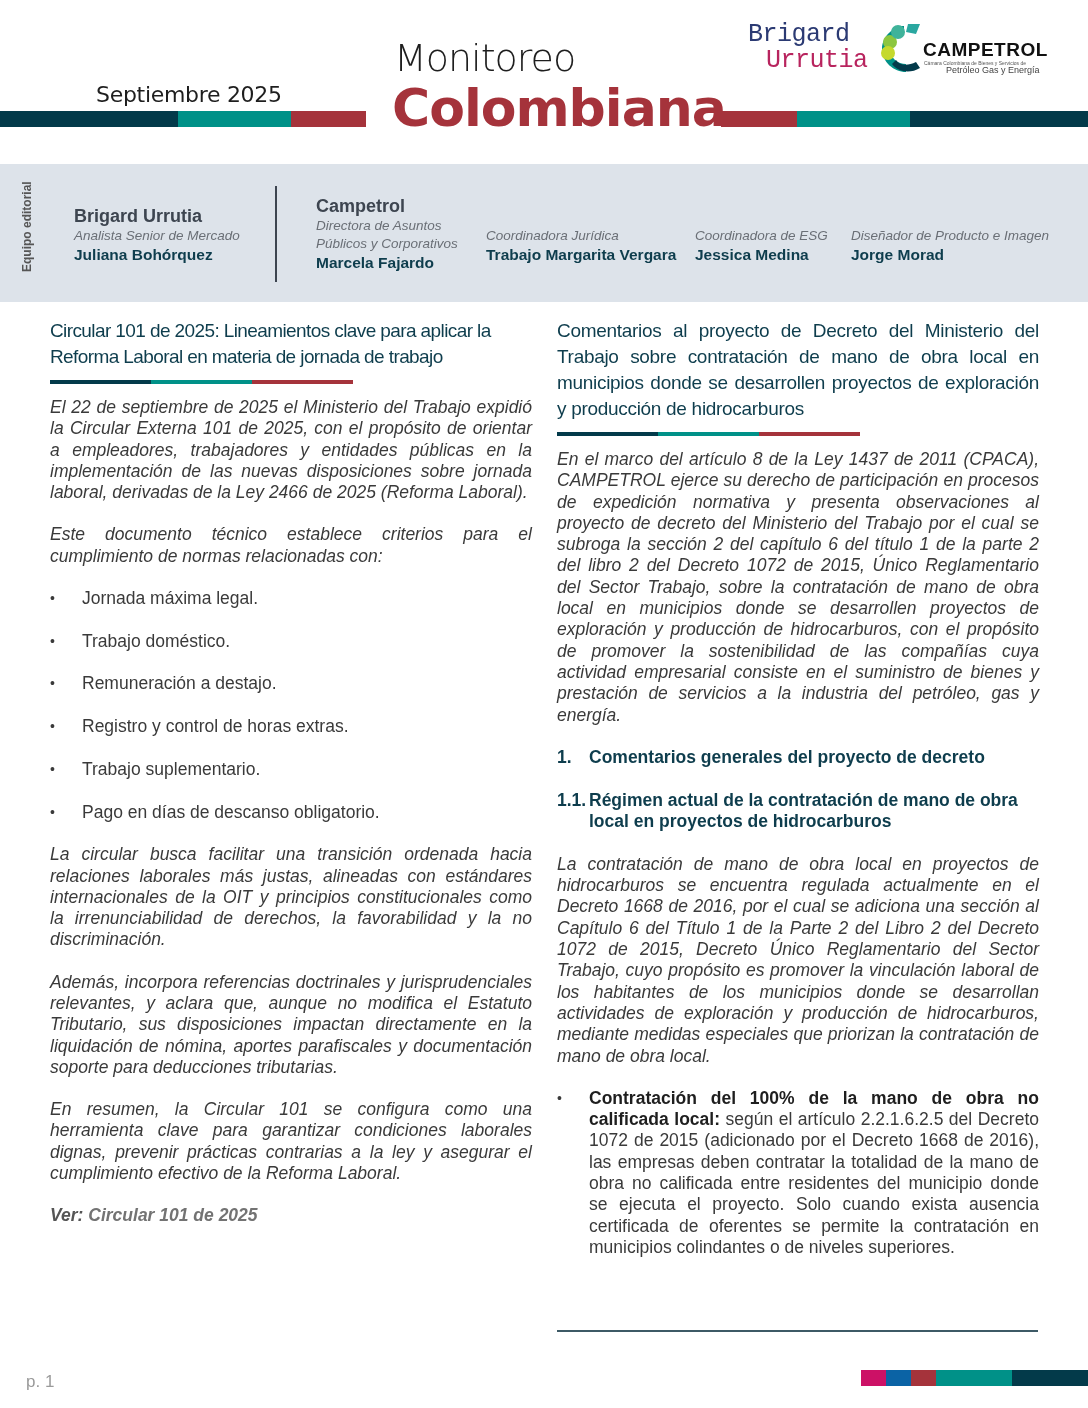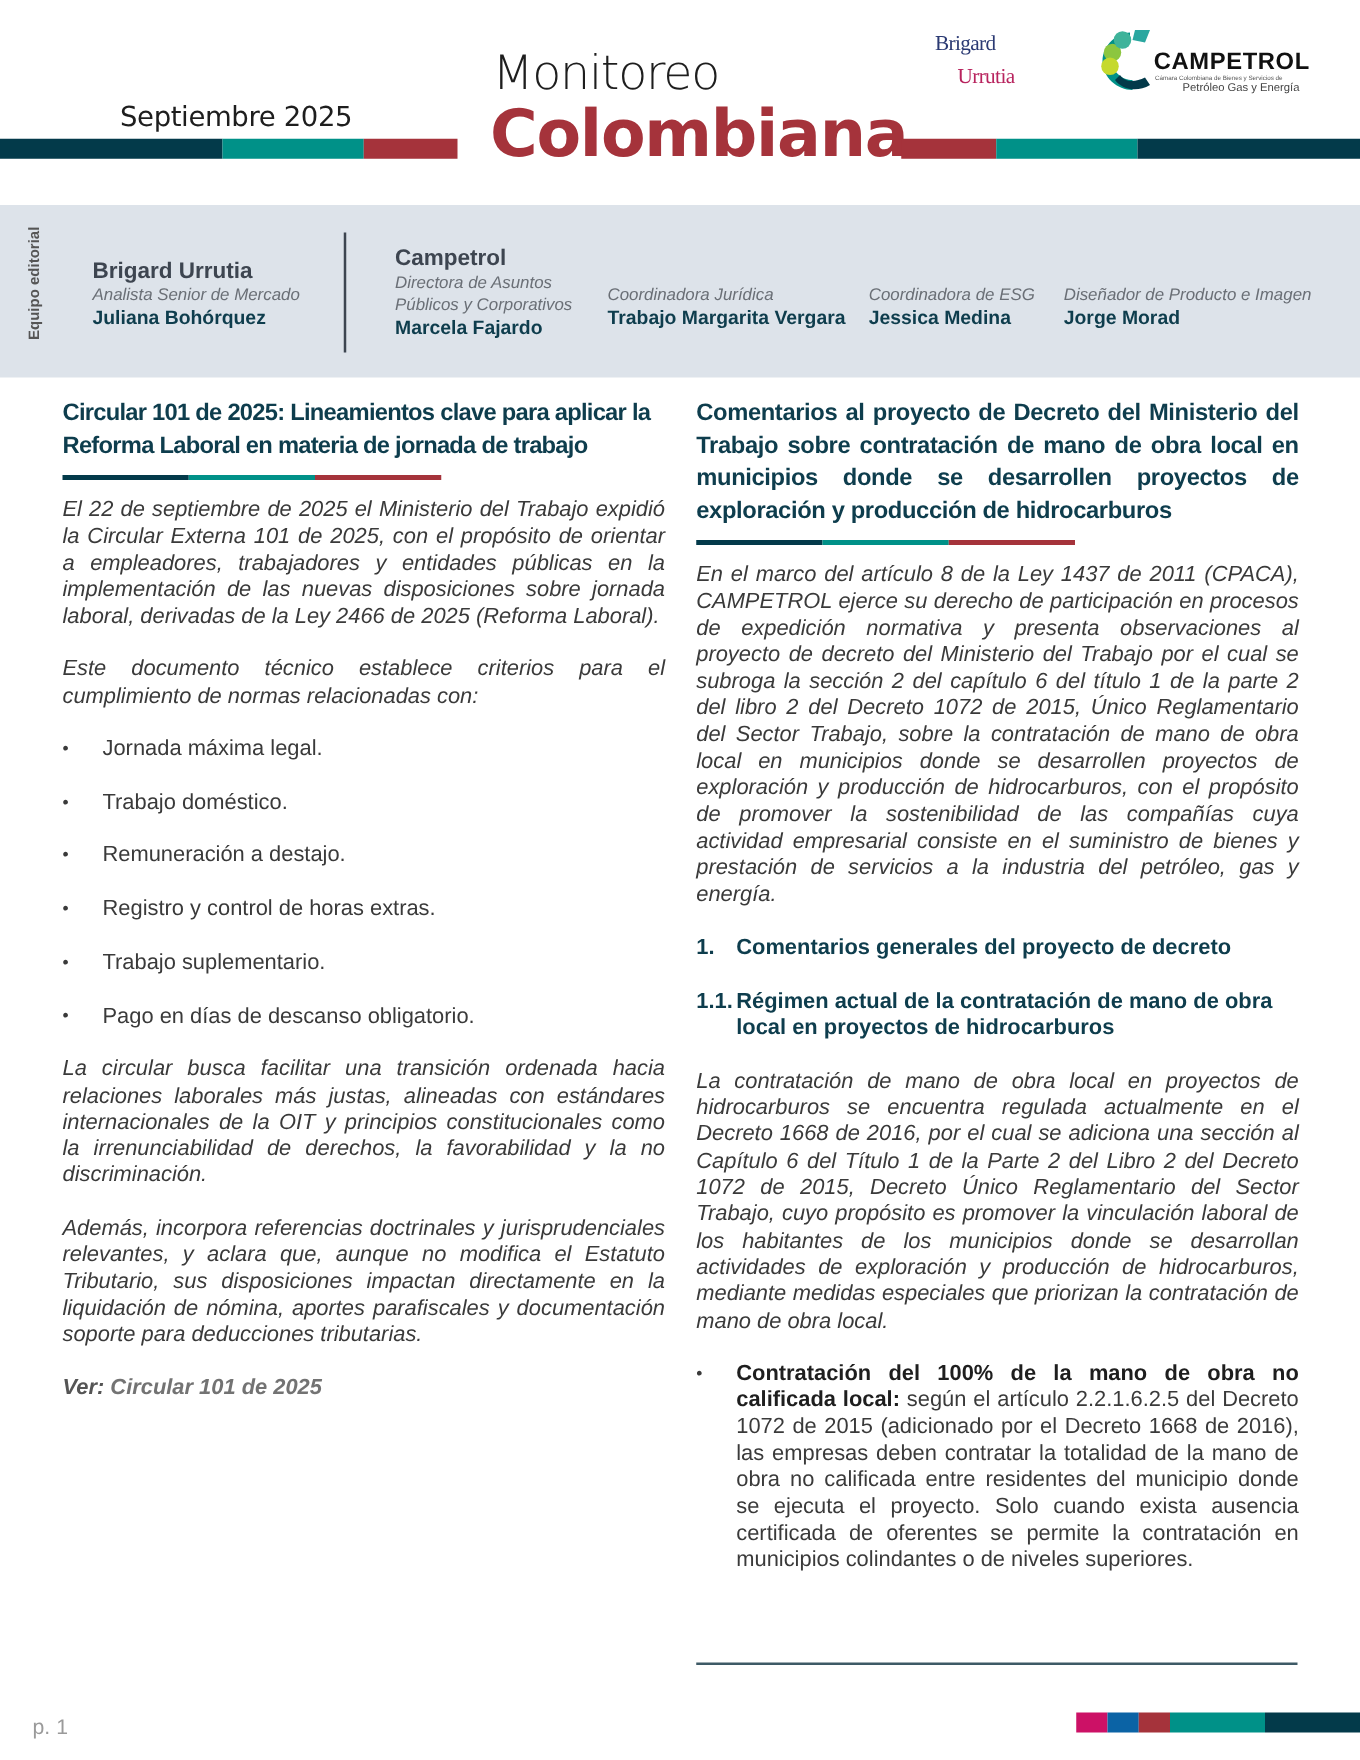--- a/index.html
+++ b/index.html
@@ -13,21 +13,21 @@
 
   .bar { position: absolute; height: 16px; }
   .bar-left  { left: 0; top: 111px; display: flex; }
   .bar-right { left: 721px; top: 111px; display: flex; }
   .seg-dark { background: #033a4a; }
   .seg-teal { background: #009188; }
   .seg-red  { background: #a5333b; }
   .seg-pink { background: #cc1166; }
   .seg-blue { background: #0b63a5; }
 
-  .logo-bu { position: absolute; left: 748px; top: 22px; line-height: 26px; font-family: Liberation Serif, serif; font-size: 17px; letter-spacing: -0.5px; }
+  .logo-bu { position: absolute; left: 748px; top: 22px; line-height: 26px; font-family: Liberation Mono, monospace; font-size: 25px; letter-spacing: -0.5px; }
   .logo-bu .l1 { color: #2b3a73; display: block; }
   .logo-bu .l2 { color: #b8245e; display: block; padding-left: 18px; }
 
   .logo-cp { position: absolute; left: 876px; top: 22px; width: 170px; height: 54px; }
   .cp-mark { position: absolute; left: 0; top: 0; width: 52px; height: 54px; }
   .cp-name { position: absolute; left: 47px; top: 17px; font-family: "Liberation Sans", sans-serif; font-weight: bold; font-size: 19px; color: #111; letter-spacing: 0.5px; }
   .cp-sub1 { position: absolute; left: 48px; top: 38px; font-size: 5px; color: #555; white-space: nowrap; }
   .cp-sub2 { position: absolute; left: 70px; top: 43px; font-size: 9px; color: #444; white-space: nowrap; }
 
   
@@ -37,21 +37,21 @@
   .ed-org { font-size: 18px; font-weight: bold; color: #3d4550; display: block; }
   .ed-role { font-size: 13.5px; font-style: italic; color: #6a6f76; display: block; line-height: 18px; }
   .ed-name { font-size: 15.5px; font-weight: bold; color: #0e3d4d; display: block; line-height: 20px; }
   .ed-divider { position: absolute; left: 275px; top: 186px; width: 2px; height: 96px; background: #3d4550; }
 
   
   .col { position: absolute; top: 318px; width: 482px; }
   .col-left { left: 50px; }
   .col-right { left: 557px; }
 
-  .h-art { font-size: 19px; font-weight: bold; color: #0e3d4d; line-height: 26px; letter-spacing: -0.6px; }
+  .h-art { font-size: 19px; font-weight: normal; color: #0e3d4d; line-height: 26px; letter-spacing: -0.6px; }
   .col-right .h-art { text-align: justify; letter-spacing: -0.3px; }
   .h-rule { display: flex; width: 303px; height: 4px; margin-top: 10px; margin-bottom: 13px; }
   .h-rule span { flex: 1; }
 
   .p { font-size: 17.5px; line-height: 21.3px; color: #3a3a3a; text-align: justify; margin-bottom: 21px; font-style: italic; }
   .bullets { list-style: none; margin-bottom: 0; }
   .bullets li { position: relative; font-size: 17.5px; line-height: 21px; color: #3a3a3a; padding-left: 32px; margin-bottom: 21.7px; }
   .bullets li::before { content: "•"; position: absolute; left: 0; top: 0; font-size: 14px; }
 
   .ver { font-size: 17.5px; font-weight: bold; font-style: italic; color: #555; }
@@ -154,20 +154,21 @@
   <ul class="bullets">
     <li>Jornada máxima legal.</li>
     <li>Trabajo doméstico.</li>
     <li>Remuneración a destajo.</li>
     <li>Registro y control de horas extras.</li>
     <li>Trabajo suplementario.</li>
     <li>Pago en días de descanso obligatorio.</li>
   </ul>
   <p class="p">La circular busca facilitar una transición ordenada hacia relaciones laborales más justas, alineadas con estándares internacionales de la OIT y principios constitucionales como la irrenunciabilidad de derechos, la favorabilidad y la no discriminación.</p>
   <p class="p">Además, incorpora referencias doctrinales y jurisprudenciales relevantes, y aclara que, aunque no modifica el Estatuto Tributario, sus disposiciones impactan directamente en la liquidación de nómina, aportes parafiscales y documentación soporte para deducciones tributarias.</p>
+  <p class="p">En resumen, la Circular 101 se configura como una herramienta clave para garantizar condiciones laborales dignas, prevenir prácticas contrarias a la ley y asegurar el cumplimiento efectivo de la Reforma Laboral.</p>
   <p class="ver">
     <span>Ver:</span>
     <a href="#">Circular 101 de 2025</a>
   </p>
 </div>
 
 <div class="col col-right">
   <h2 class="h-art">Comentarios al proyecto de Decreto del Ministerio del Trabajo sobre contratación de mano de obra local en municipios donde se desarrollen proyectos de exploración y producción de hidrocarburos</h2>
   <div class="h-rule">
     <span class="seg-dark"></span>

